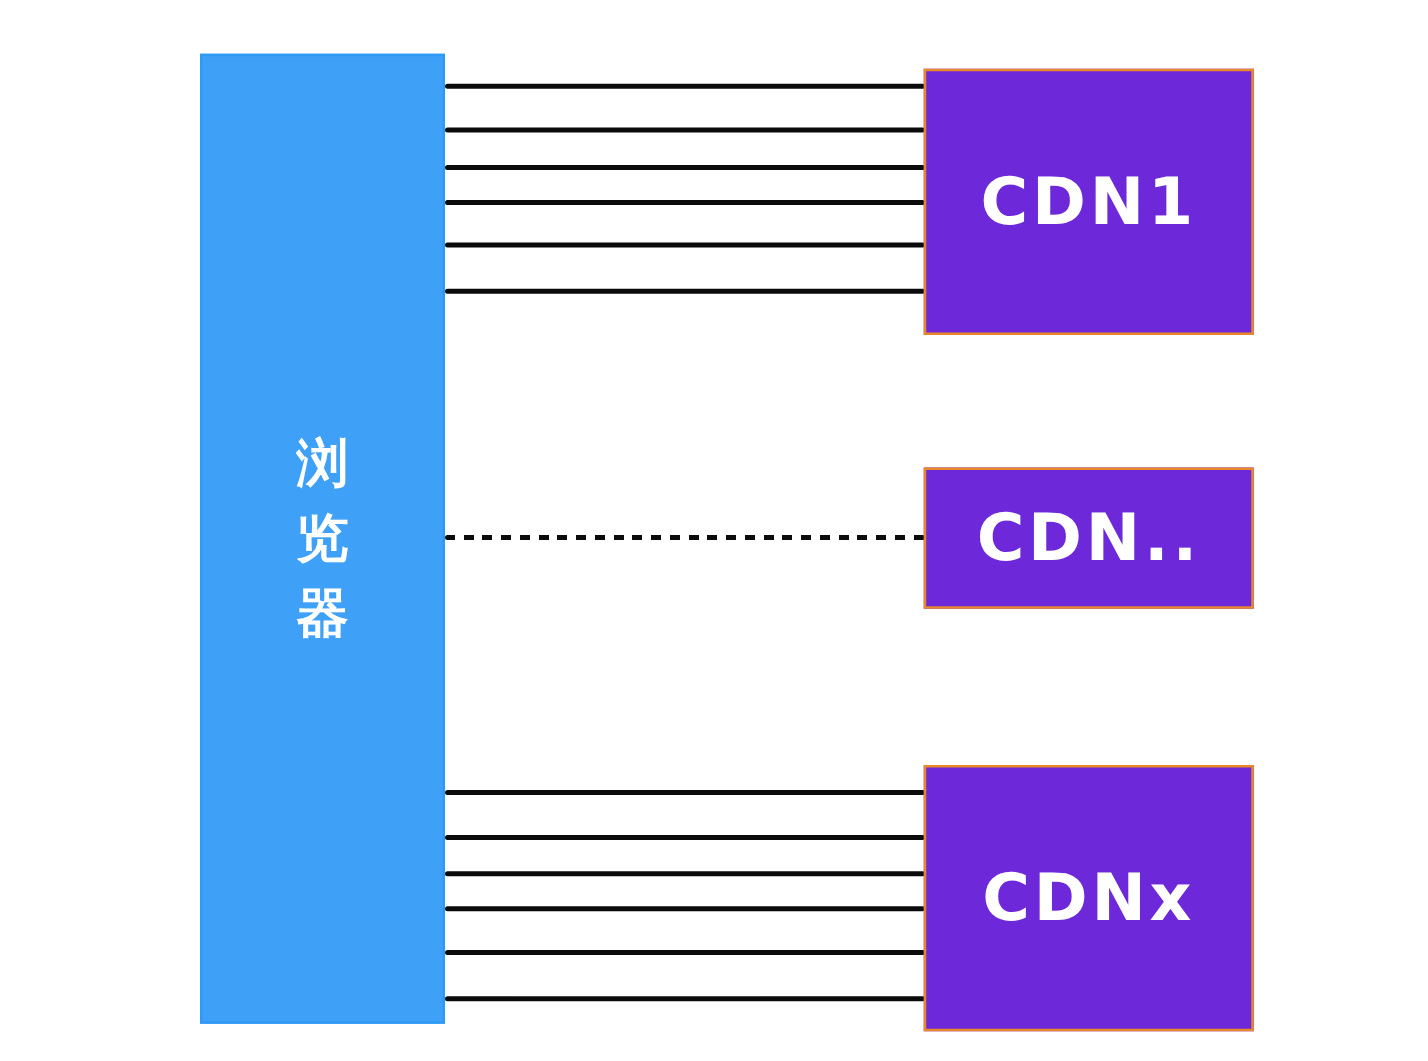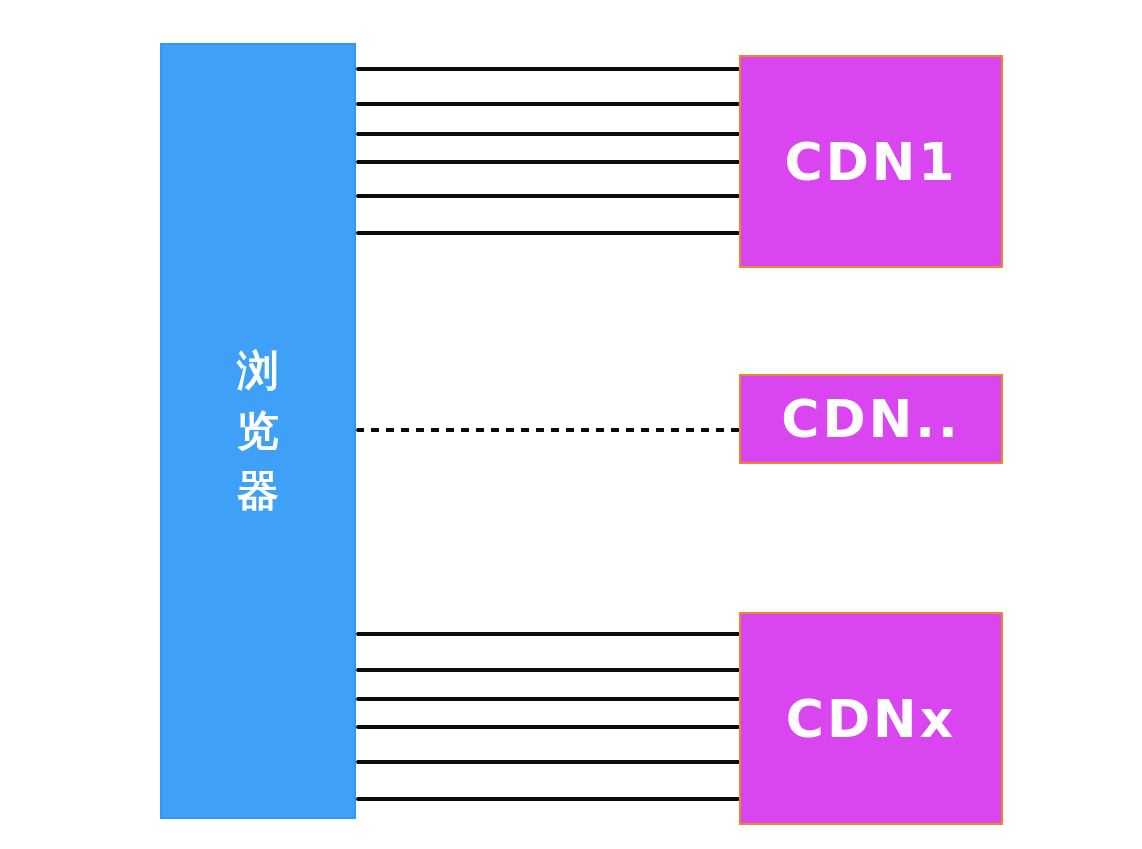--- a/index.html
+++ b/index.html
@@ -37,37 +37,37 @@
     color: #ffffff;
     font-size: 42px;
     font-weight: 700;
     line-height: 1.05;
     user-select: none;
   }
   .cdn-node {
     position: absolute;
     left: 739px;
     width: 264px;
-    background: #d946ef;
+    background: #6d28d9;
     border: 2px solid #E8872B;
     box-sizing: border-box;
     display: flex;
     align-items: center;
     justify-content: center;
     z-index: 2;
   }
   .cdn-node .node-label {
     color: #ffffff;
     font-size: 52px;
     font-weight: 700;
     letter-spacing: 3px;
     user-select: none;
   }
   .node-cdn1 { top: 55px; height: 213px; }
-  .node-cdn-mid { top: 374px; height: 90px; }
+  .node-cdn-mid { top: 374px; height: 113px; }
   .node-cdnx { top: 612px; height: 213px; text-align: right; }
   .connections-layer {
     position: absolute;
     left: 0; top: 0; right: 0; bottom: 0;
     z-index: 1;
   }
   .conn {
     position: absolute;
     left: 356px;
     width: 384px;

